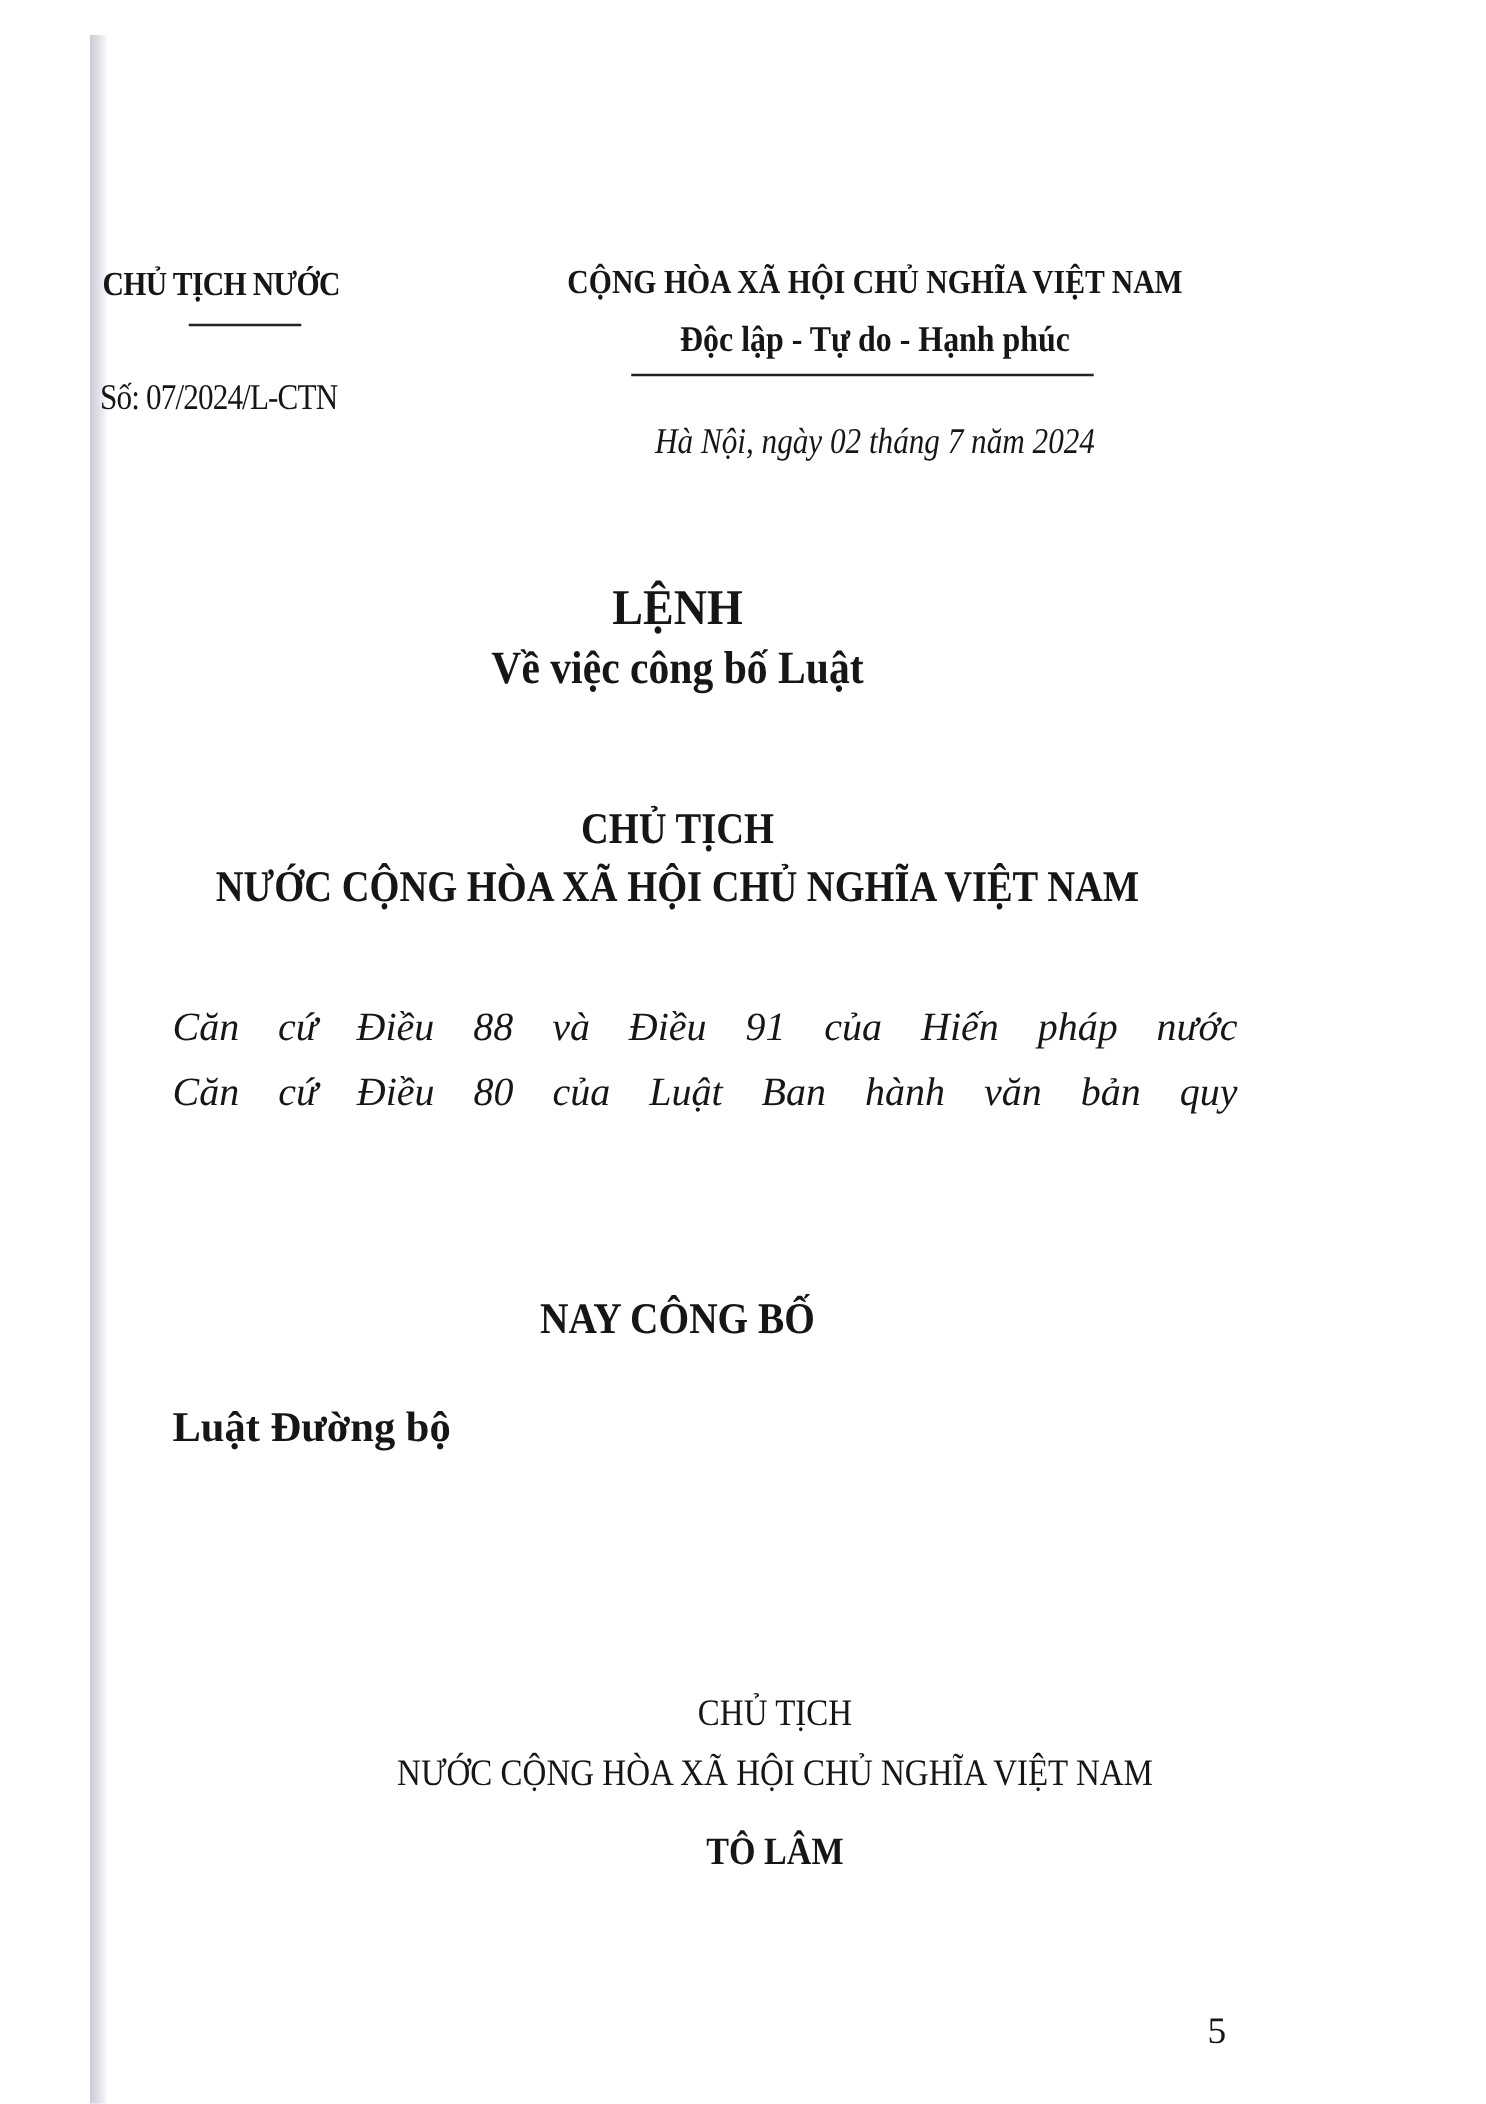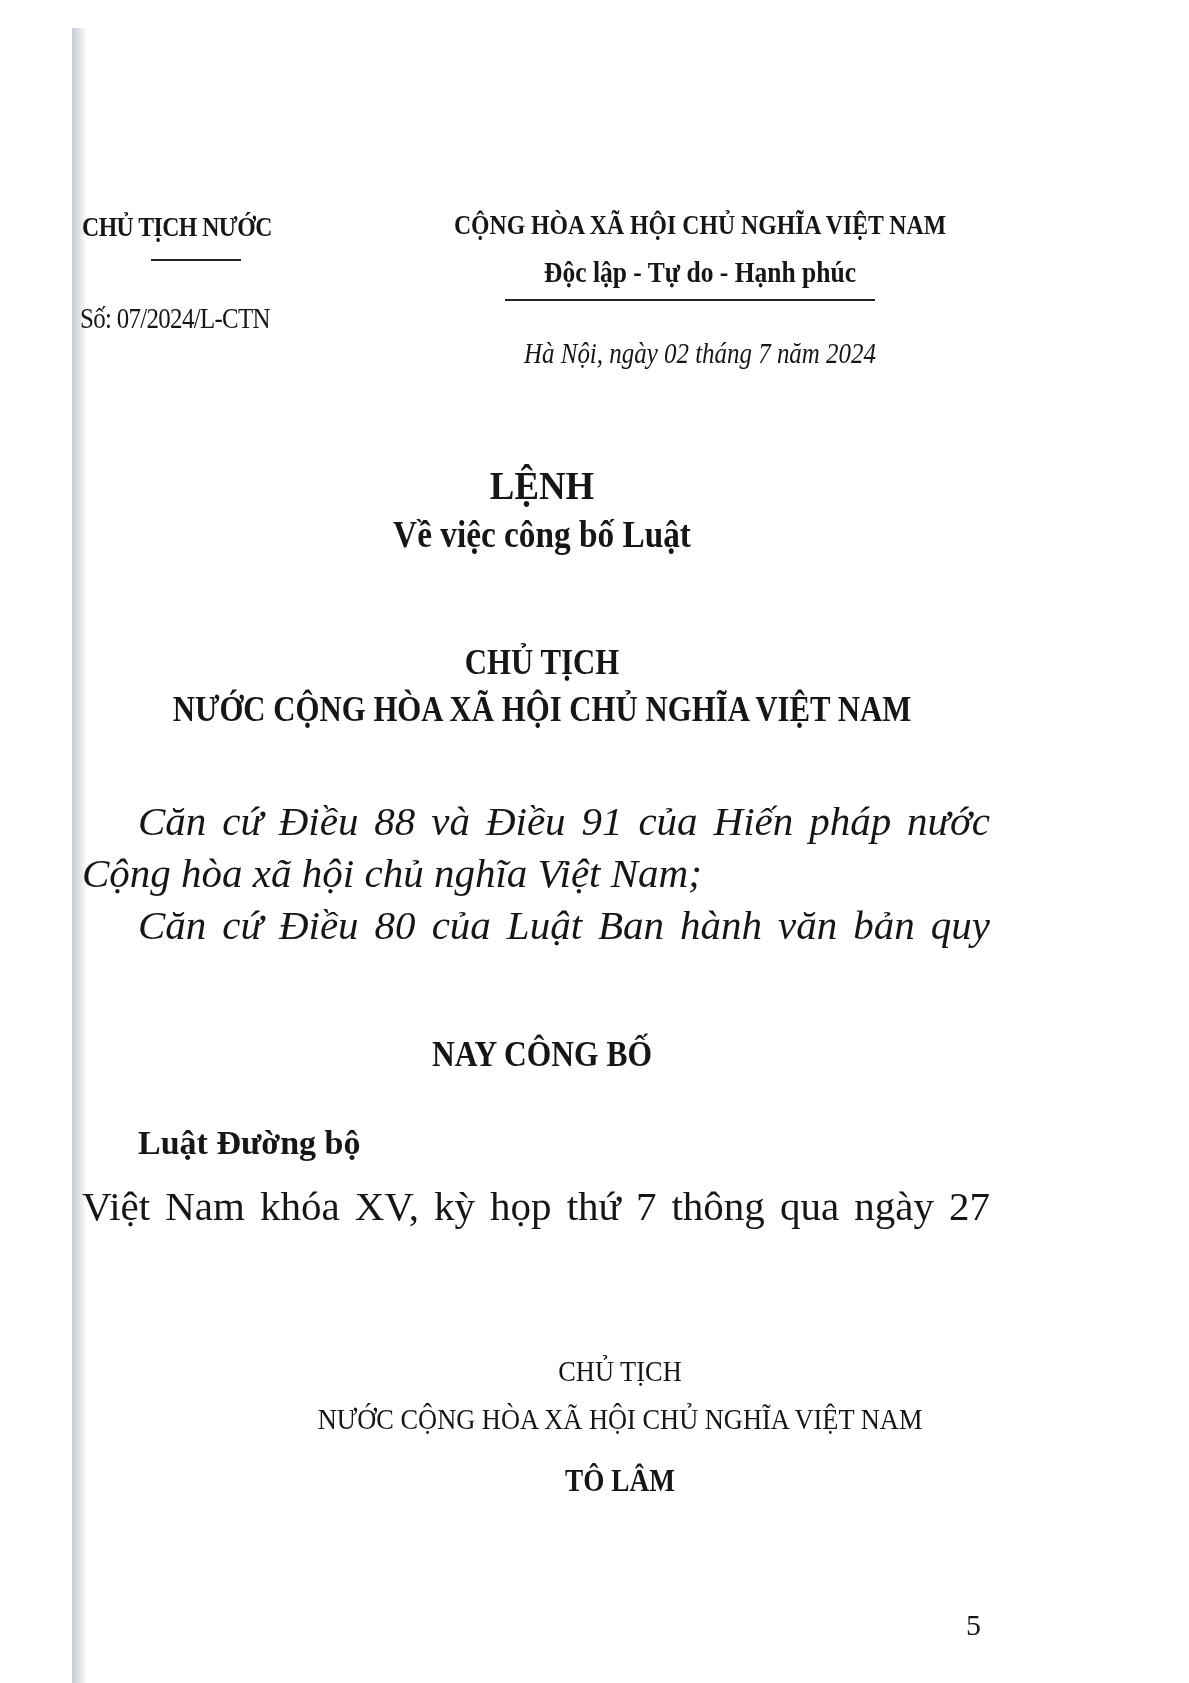--- a/index.html
+++ b/index.html
@@ -82,21 +82,21 @@
     top: 690px;
     font-size: 35px; font-weight: bold;
     transform: scaleX(0.88); transform-origin: center top;
   }
 
   
   .para {
     position: absolute;
     left: 82px;
     width: 908px;
-    font-size: 41px;
+    font-size: 32px;
     line-height: 52px;
     text-align: justify;
     text-align-last: left;
     font-family: Liberation Serif, serif;
   }
   .para .ln { display: block; white-space: nowrap; }
   .para .ln.justify { text-align: justify; text-align-last: justify; white-space: normal; }
   .para .ln.indent { padding-left: 56px; }
   .italic { font-style: italic; }
 
@@ -152,27 +152,25 @@
 <div class="abs hdr-date">Hà Nội, ngày 02 tháng 7 năm 2024</div>
 
 <div class="abs center-col doc-title">LỆNH</div>
 <div class="abs center-col doc-subtitle">Về việc công bố Luật</div>
 
 <div class="abs center-col issuer-line1">CHỦ TỊCH</div>
 <div class="abs center-col issuer-line2">NƯỚC CỘNG HÒA XÃ HỘI CHỦ NGHĨA VIỆT NAM</div>
 
 <div class="para italic basis-block">
   <span class="ln justify indent">Căn cứ Điều 88 và Điều 91 của Hiến pháp nước</span>
-  <span class="ln">Cộng hòa xã hội chủ nghĩa Việt Nam;</span>
   <span class="ln justify indent">Căn cứ Điều 80 của Luật Ban hành văn bản quy</span>
 </div>
 
 <div class="abs center-col promulgate-heading">NAY CÔNG BỐ</div>
 <div class="abs law-name">Luật Đường bộ</div>
 <div class="para passage-block">
-  <span class="ln justify">Việt Nam khóa XV, kỳ họp thứ 7 thông qua ngày 27</span>
 </div>
 
 <div class="abs sig-col sig-title1">CHỦ TỊCH</div>
 <div class="abs sig-col sig-title2">NƯỚC CỘNG HÒA XÃ HỘI CHỦ NGHĨA VIỆT NAM</div>
 <div class="abs sig-col sig-name">TÔ LÂM</div>
 
 <div class="abs page-number">5</div>
 
 </body></html>

